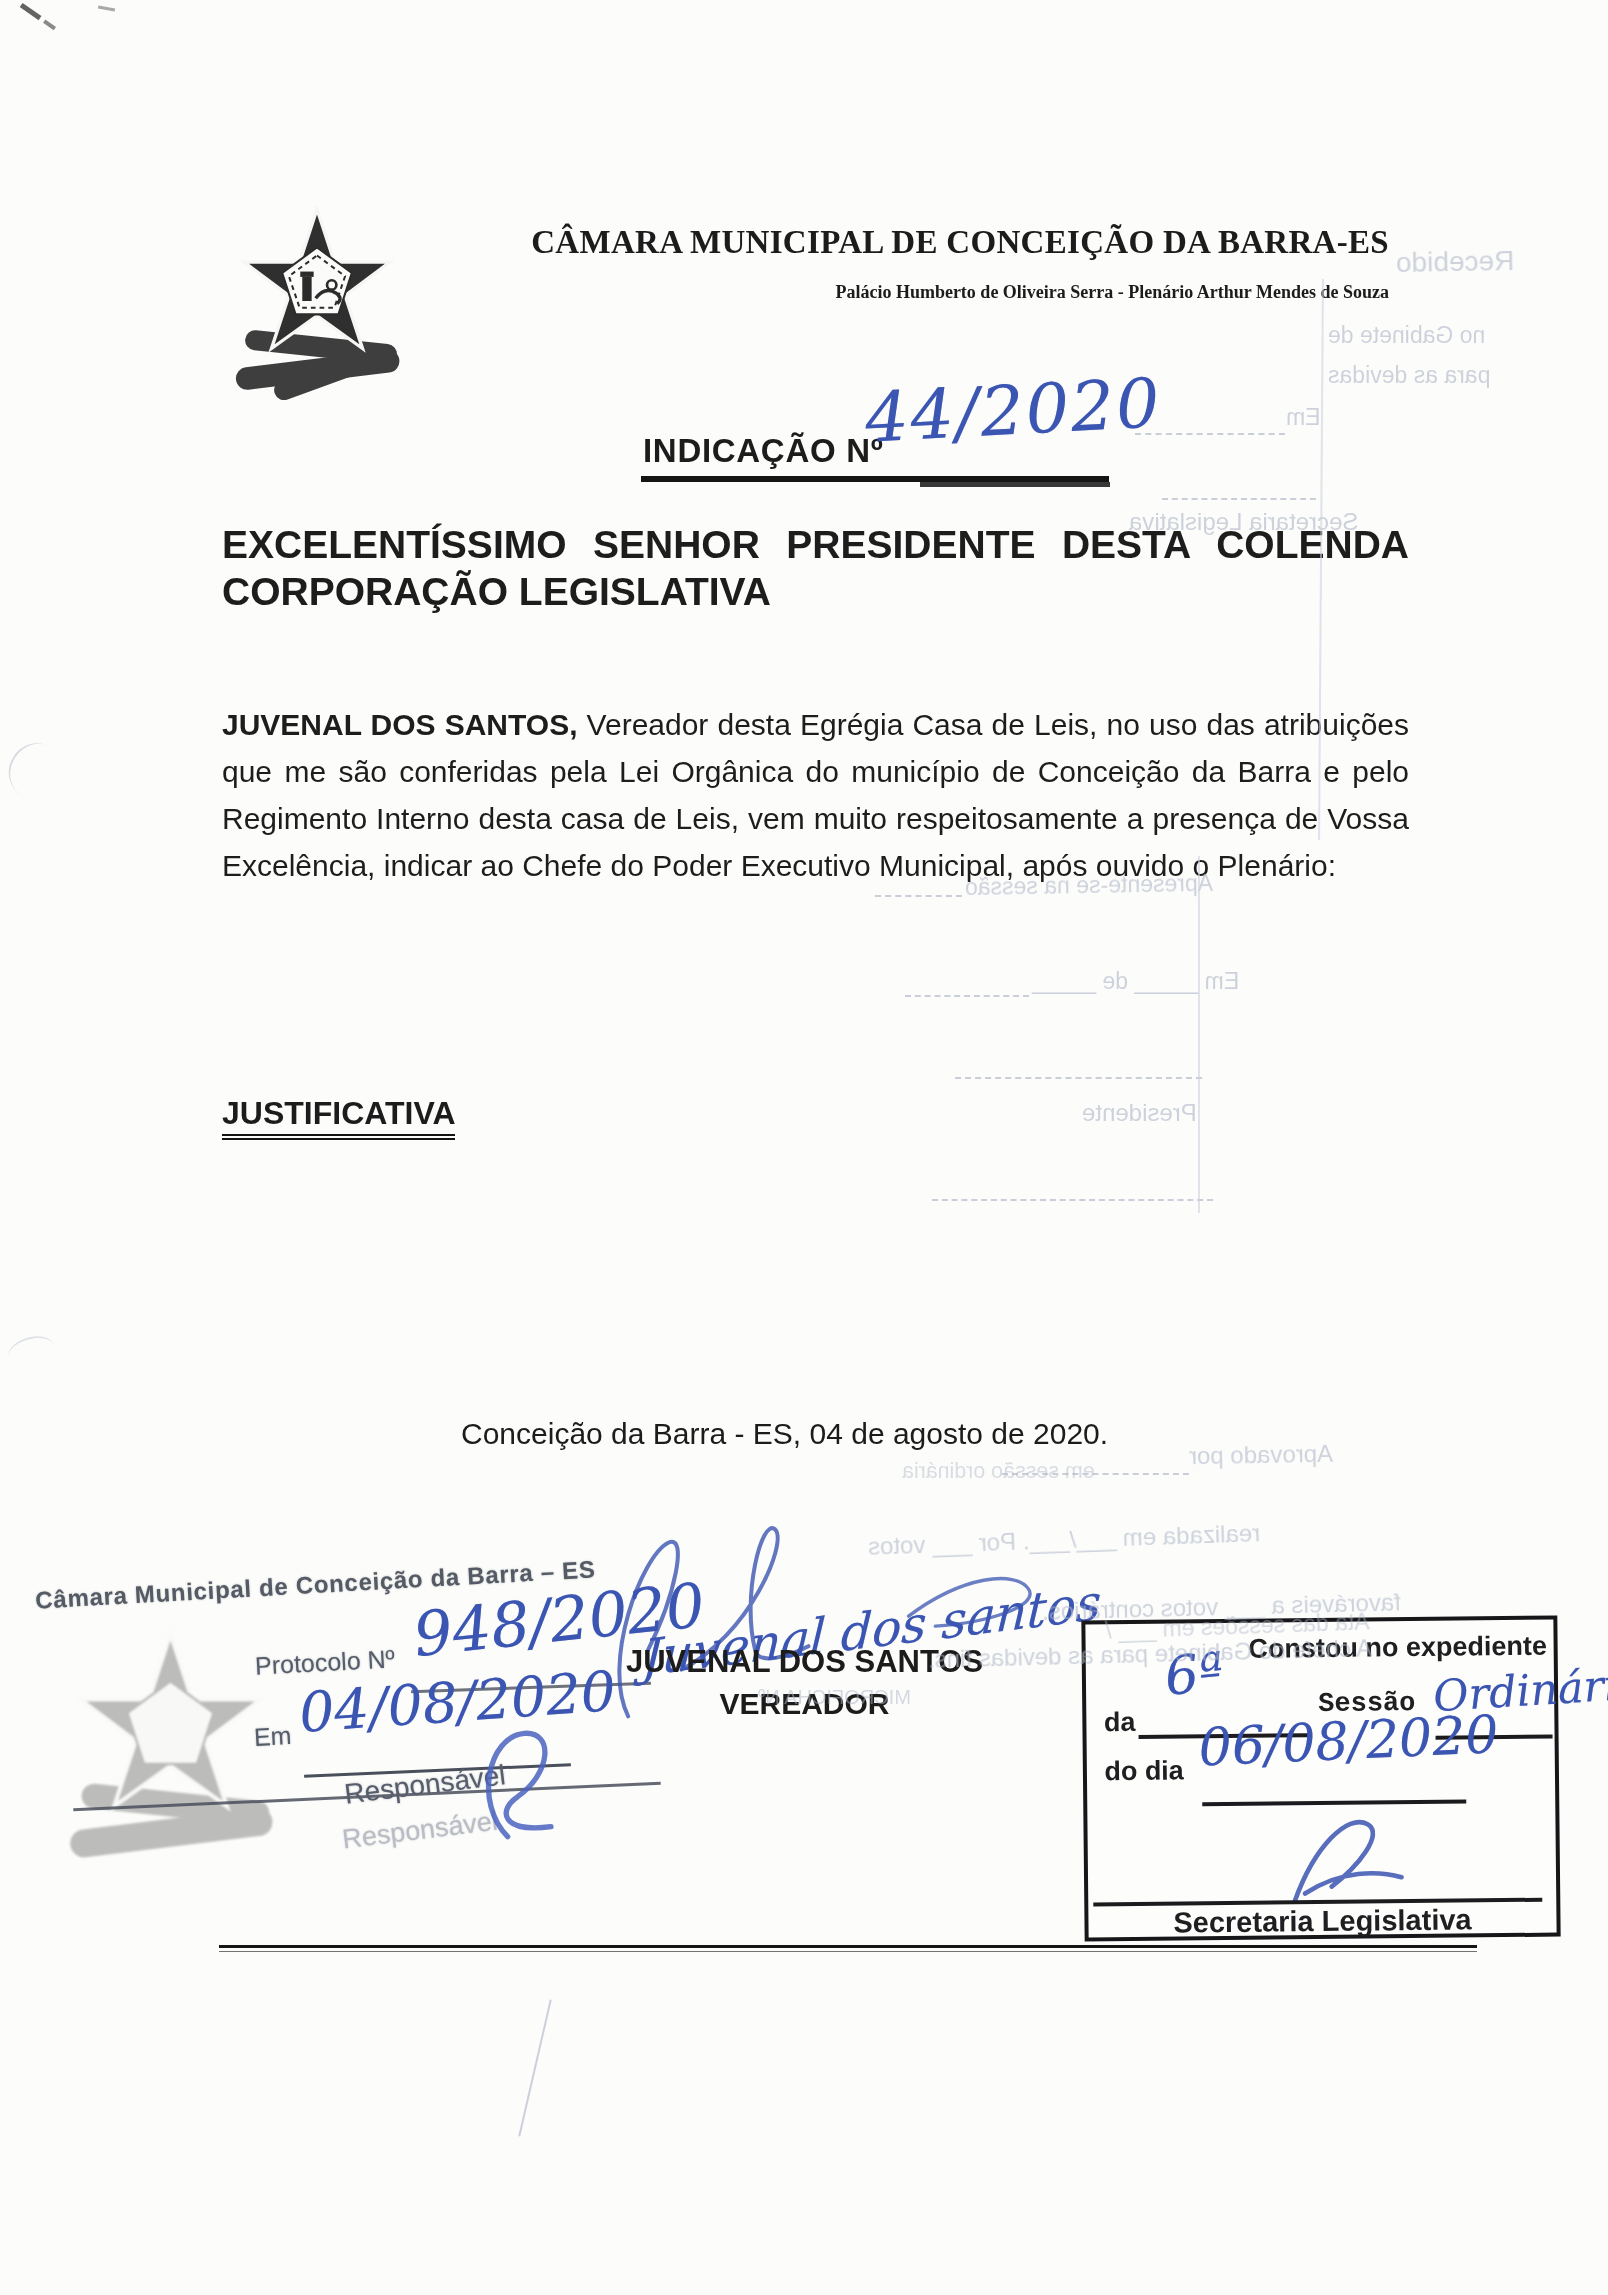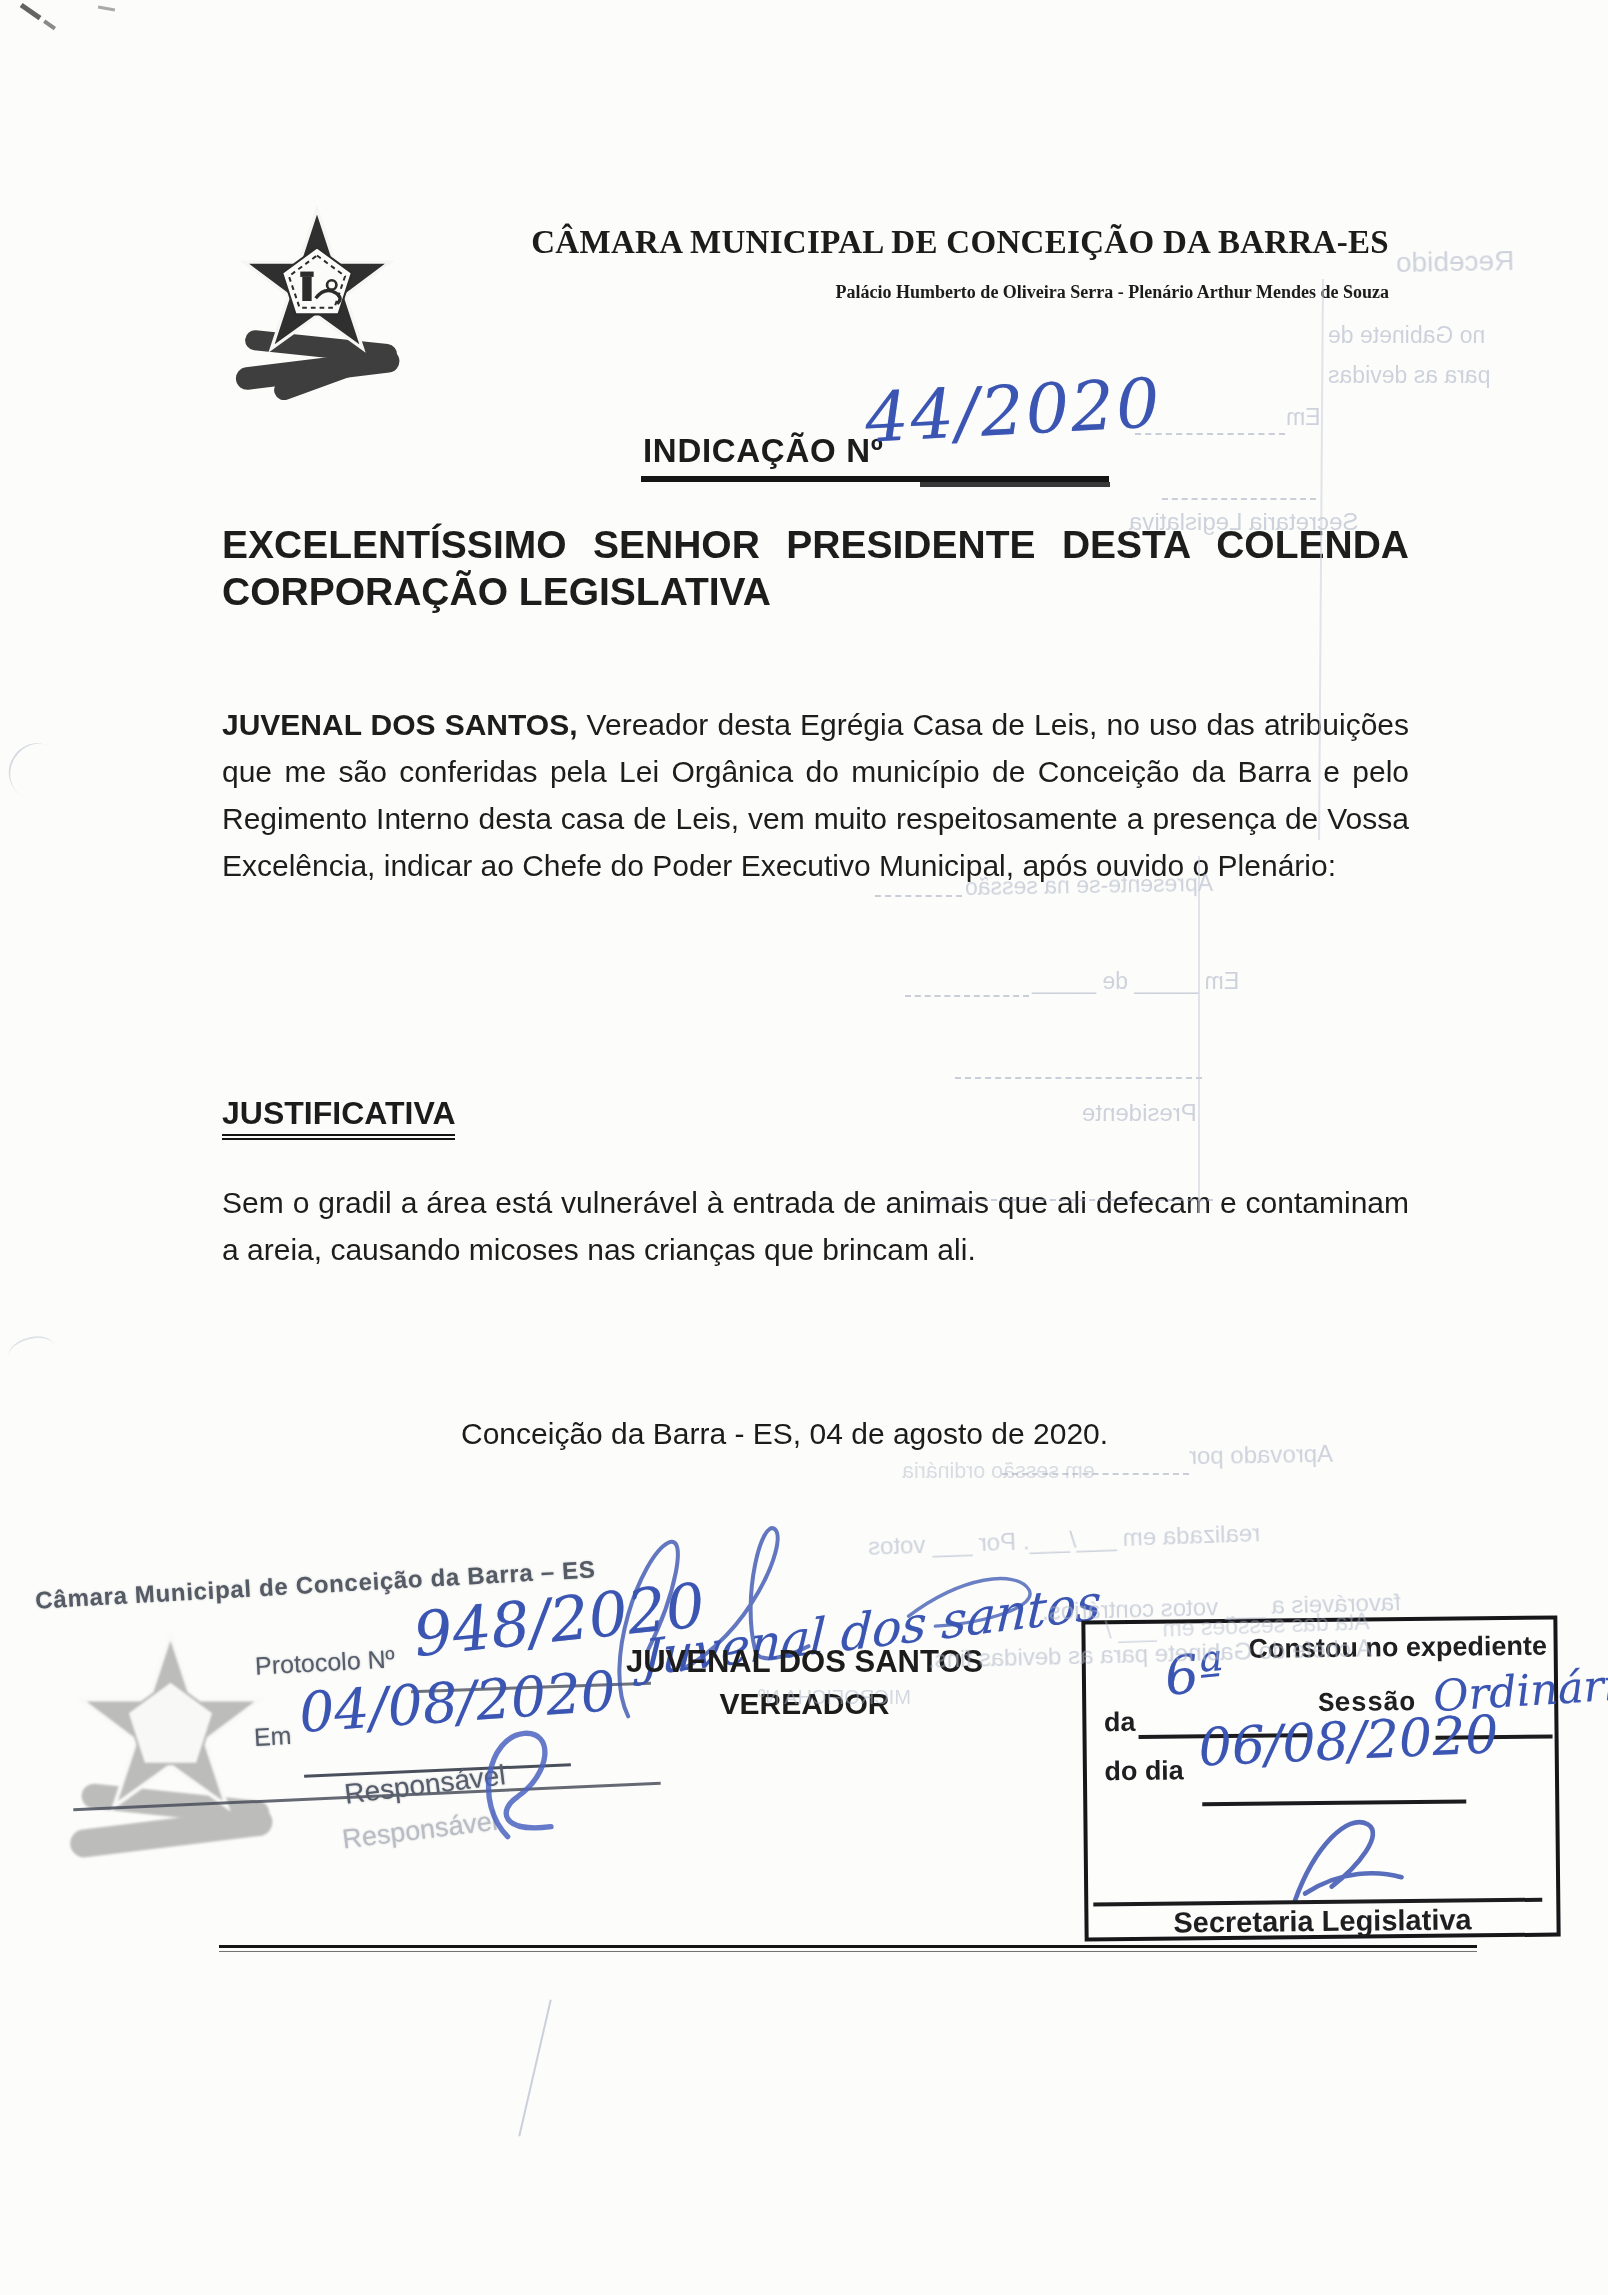--- a/index.html
+++ b/index.html
@@ -68,21 +68,20 @@
   <div class="bar" style="left:641px;top:476px;width:468px;height:6px;"></div>
   <div class="bar" style="left:920px;top:482px;width:190px;height:4.7px;opacity:.85;"></div>
   <div class="abs hw" style="left:865px;top:371px;font-size:68px;transform:rotate(-3deg);letter-spacing:2px;">44/2020</div>
 
   <p class="para b" style="top:521px;font-size:39px;font-weight:bold;">EXCELENTÍSSIMO SENHOR PRESIDENTE DESTA COLENDA CORPORAÇÃO LEGISLATIVA</p>
 
   <p class="para" style="top:701px;"><span class="b">JUVENAL DOS SANTOS,</span><span> Vereador desta Egrégia Casa de Leis, no uso das atribuições que me são conferidas pela Lei Orgânica do município de Conceição da Barra e pelo Regimento Interno desta casa de Leis, vem muito respeitosamente a presença de Vossa Excelência, indicar ao Chefe do Poder Executivo Municipal, após ouvido o Plenário:</span></p>
 
 
   <div class="justif-head">JUSTIFICATIVA</div>
-  <p class="para" style="top:1179px;">Sem o gradil a área está vulnerável à entrada de animais que ali defecam e contaminam a areia, causando micoses nas crianças que brincam ali.</p>
 
   <div class="dateline">Conceição da Barra - ES, 04 de agosto de 2020.</div>
 
   <div class="abs stampgrey" style="left:35px;top:1571px;font:bold 24px/1.2 'Liberation Sans',sans-serif;color:#3f4550;transform:rotate(-3.2deg);letter-spacing:0.7px;opacity:.88;">Câmara Municipal de Conceição da Barra – ES</div>
   <div class="abs stampgrey" style="left:255px;top:1648px;font-size:25px;transform:rotate(-3deg);">Protocolo Nº</div>
   <div class="abs hw" style="left:413px;top:1584px;font-size:61px;transform:rotate(-6deg);">948/2020</div>
   <div class="gbar" style="left:411px;top:1686px;width:240px;height:2.7px;transform:rotate(-2deg);opacity:.8;"></div>
   <div class="abs stampgrey" style="left:254px;top:1722px;font-size:25px;transform:rotate(-3deg);">Em</div>
   <div class="abs hw" style="left:299px;top:1670px;font-size:55px;transform:rotate(-4deg);">04/08/2020</div>
   <div class="gbar" style="left:304px;top:1769px;width:267px;height:3.3px;transform:rotate(-2.5deg);"></div>

